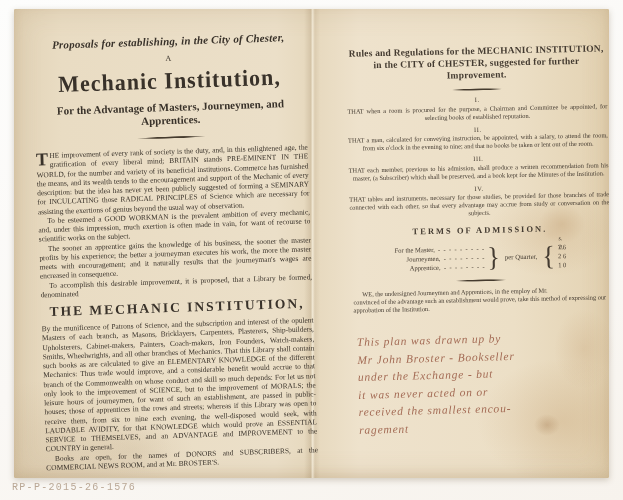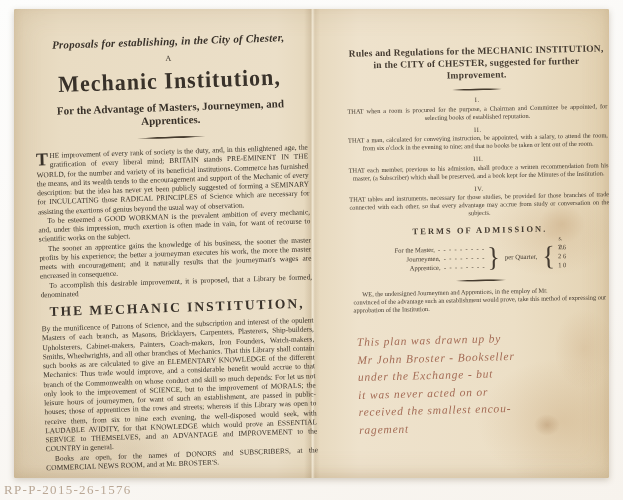--- a/index.html
+++ b/index.html
@@ -109,23 +109,23 @@
   .hand-note{
     position:absolute;left:344px;top:322px;width:230px;
     transform:rotate(-1.5deg);
     font-style:italic;
     font-size:11.5px;line-height:17.5px;letter-spacing:.8px;
     color:#9a5c46;opacity:.88;
   }
 
   
   .catalog{
-    position:absolute;left:4px;top:482px;
-    font-family:Liberation Serif, serif;
-    font-size:13px;letter-spacing:1.3px;color:#b9a795;
+    position:absolute;left:12px;top:482px;
+    font-family:Liberation Mono, monospace;
+    font-size:10px;letter-spacing:1.3px;color:#b9a795;
   }
 </style>
 </head>
 <body>
 
 <div class="scene">
   <div class="paper">
     <div class="fold"></div>
     <div class="stain s1"></div>
     <div class="stain s2"></div>

